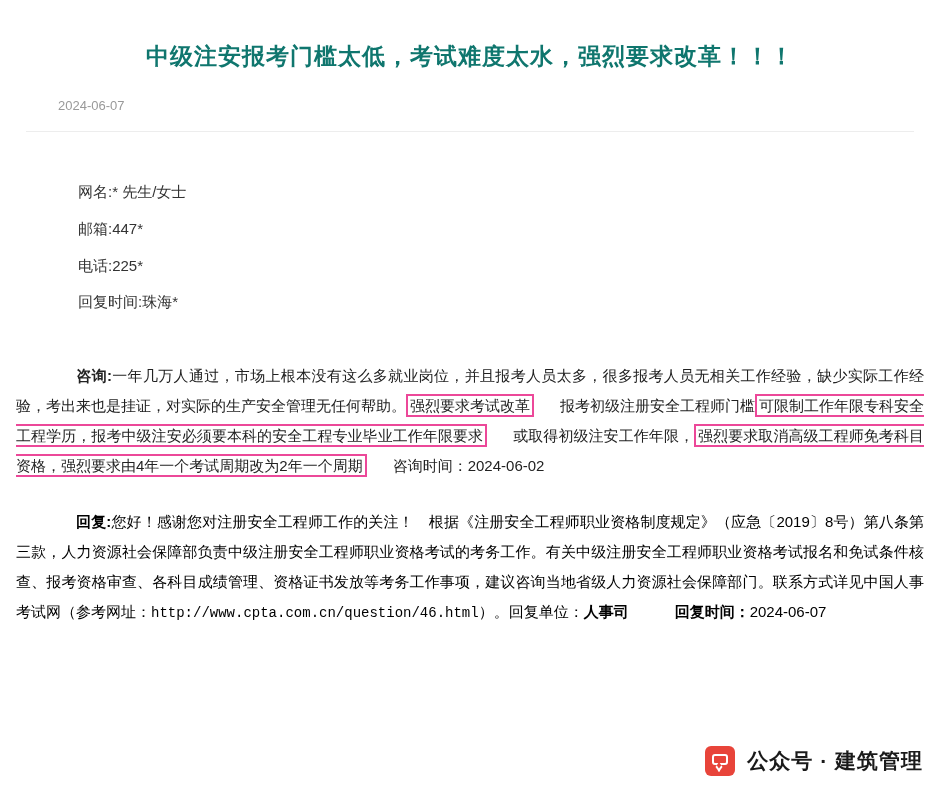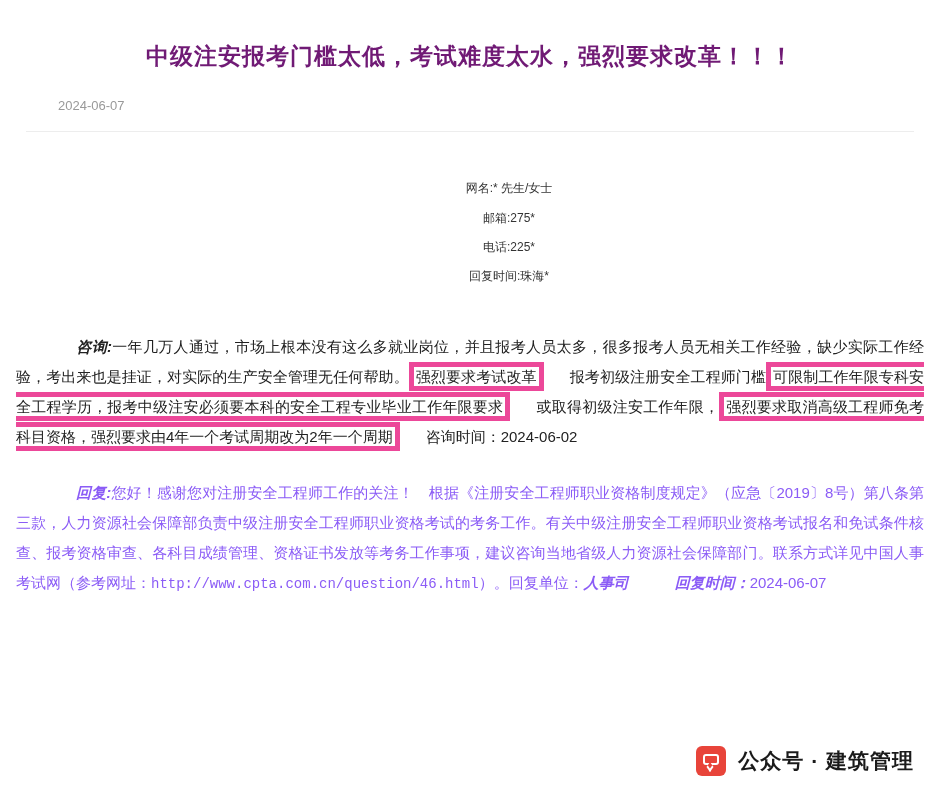--- a/index.html
+++ b/index.html
@@ -18,21 +18,21 @@
   .page {
     width: 940px;
     height: 800px;
     position: relative;
     box-sizing: border-box;
   }
   .title {
     text-align: center;
     font-size: 23px;
     font-weight: bold;
-    color: #701a75;
+    color: #0f766e;
     letter-spacing: 1px;
     padding-top: 40px;
     padding-left: 30px;
     padding-right: 30px;
     line-height: 1.4;
   }
   .date-row {
     margin-top: 26px;
     padding-left: 58px;
     font-size: 13px;
@@ -41,65 +41,63 @@
   }
   .divider {
     margin-top: 18px;
     margin-left: 26px;
     margin-right: 26px;
     border-bottom: 1px solid #ededed;
   }
   .info-block {
     margin-top: 42px;
     padding-left: 78px;
-    font-size: 12px;
+    font-size: 15px;
     color: #333333;
     line-height: 2.45;
-    text-align: center;
   }
   .info-line {
     white-space: nowrap;
   }
   .body-block {
     margin-top: 40px;
     padding-left: 16px;
     padding-right: 16px;
     font-size: 15px;
     line-height: 2.0;
     color: #222222;
     text-align: justify;
   }
   .para {
     margin-bottom: 26px;
   }
   .label-bold {
     font-weight: bold;
-    font-style: italic;
   }
   .indent {
     display: inline-block;
     width: 60px;
   }
   .hl {
-    border: 5px solid #ec4899;
+    border: 2px solid #ec4899;
     padding: 1px 2px;
     display: inline;
     line-height: 1.9;
   }
   .reply {
-    color: #8b5cf6;
+    color: #000000;
     margin-top: 20px;
   }
   .mono {
     font-family: "Liberation Mono", monospace;
     font-size: 14px;
   }
   .footer-brand {
     position: absolute;
-    right: 26px;
+    right: 17px;
     bottom: 24px;
     display: flex;
     align-items: center;
     gap: 12px;
   }
   .brand-icon {
     width: 30px;
     height: 30px;
     border-radius: 6px;
     background: #e8443a;
@@ -154,21 +152,21 @@
 
   <div class="date-row">2024-06-07</div>
 
   <div class="divider"></div>
 
   <div class="info-block">
     <div class="info-line">
       <span>网名:</span><span>* 先生/女士</span>
     </div>
     <div class="info-line">
-      <span>邮箱:</span><span>275*</span>
+      <span>邮箱:</span><span>447*</span>
     </div>
     <div class="info-line">
       <span>电话:</span><span>225*</span>
     </div>
     <div class="info-line">
       <span>回复时间:</span><span>珠海*</span>
     </div>
   </div>
 
   <div class="body-block">

